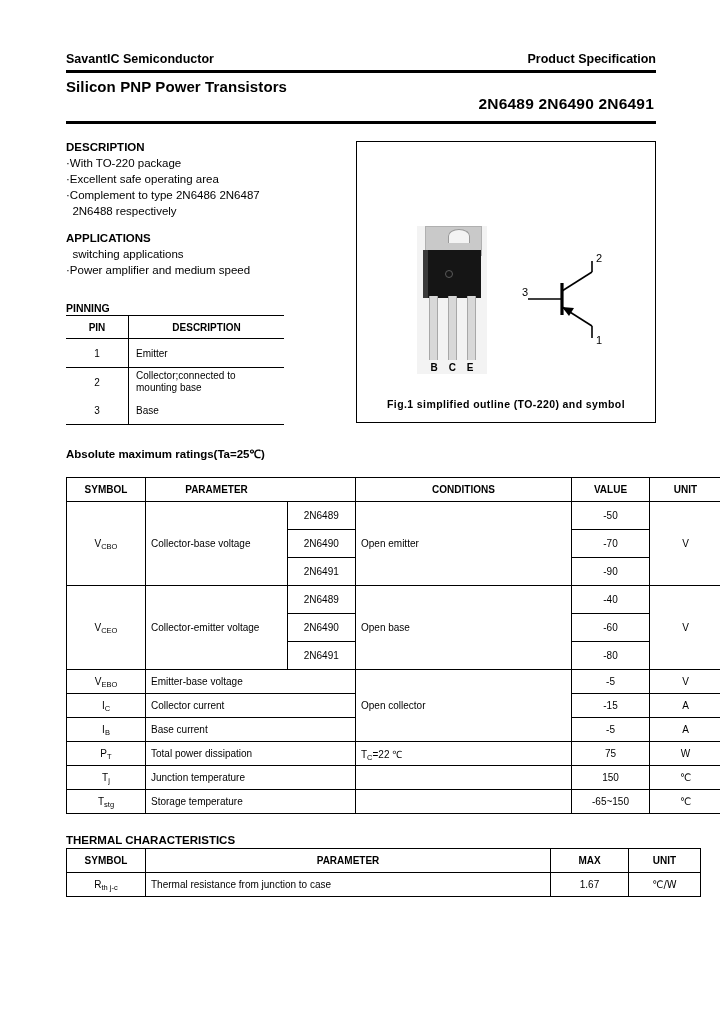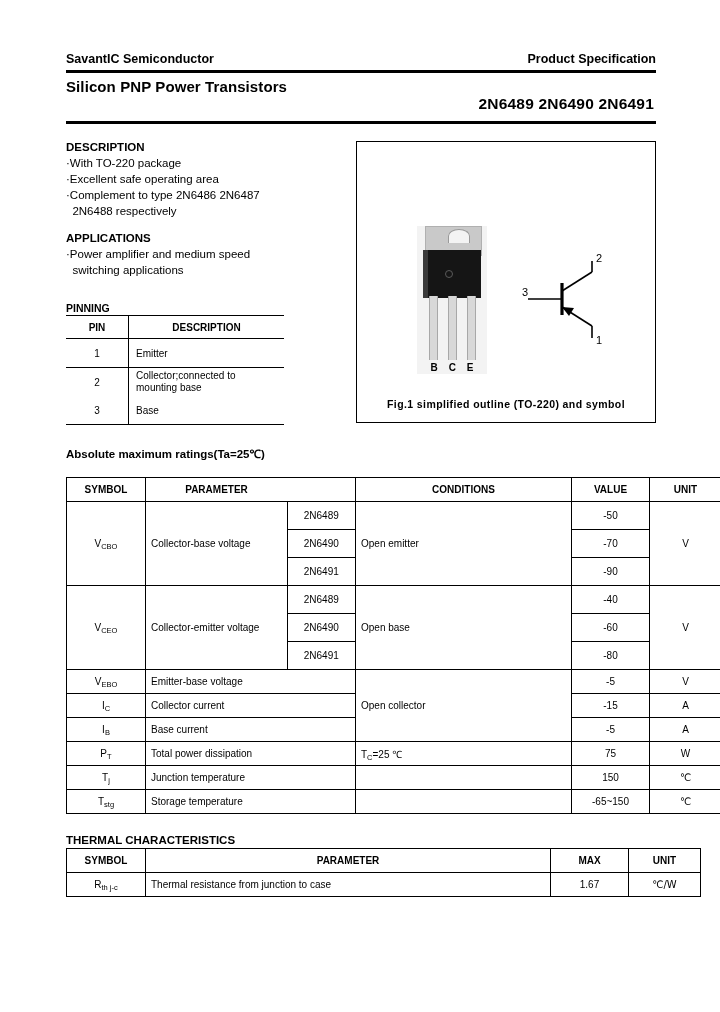--- a/index.html
+++ b/index.html
@@ -125,22 +125,22 @@
         <div>·With TO-220 package</div>
         <div>·Excellent safe operating area</div>
         <div>·Complement to type 2N6486 2N6487</div>
         <div>  2N6488 respectively</div>
       </div>
 
       <div class="gap"></div>
 
       <div class="sect-title">APPLICATIONS</div>
       <div class="bullets">
+        <div>  switching applications</div>
         <div>·Power amplifier and medium speed</div>
-        <div>  switching applications</div>
       </div>
 
       <div class="pinning-label">PINNING</div>
       <table class="pin">
         <tbody>
             <tr class="pin-hdr">
           <td class="pin-c1">PIN</td>
           <td>DESCRIPTION</td>
         </tr>
         <tr class="pin-row">
@@ -264,21 +264,21 @@
     <tr>
       <td class="c-sym"><span>I</span><sub>B</sub></td>
       <td class="c-par nb-r" colspan="2">Base current</td>
       <td class="c-val">-5</td>
       <td class="c-unit">A</td>
     </tr>
 
     <tr>
       <td class="c-sym"><span>P</span><sub>T</sub></td>
       <td class="c-par nb-r" colspan="2">Total power dissipation</td>
-      <td class="c-cond"><span>T</span><sub>C</sub><span>=25 ℃</span></td>
+      <td class="c-cond"><span>T</span><sub>C</sub><span>=22 ℃</span></td>
       <td class="c-val">75</td>
       <td class="c-unit">W</td>
     </tr>
 
     <tr>
       <td class="c-sym"><span>T</span><sub>j</sub></td>
       <td class="c-par nb-r" colspan="2">Junction temperature</td>
       <td class="c-cond"></td>
       <td class="c-val">150</td>
       <td class="c-unit degc">℃</td>

